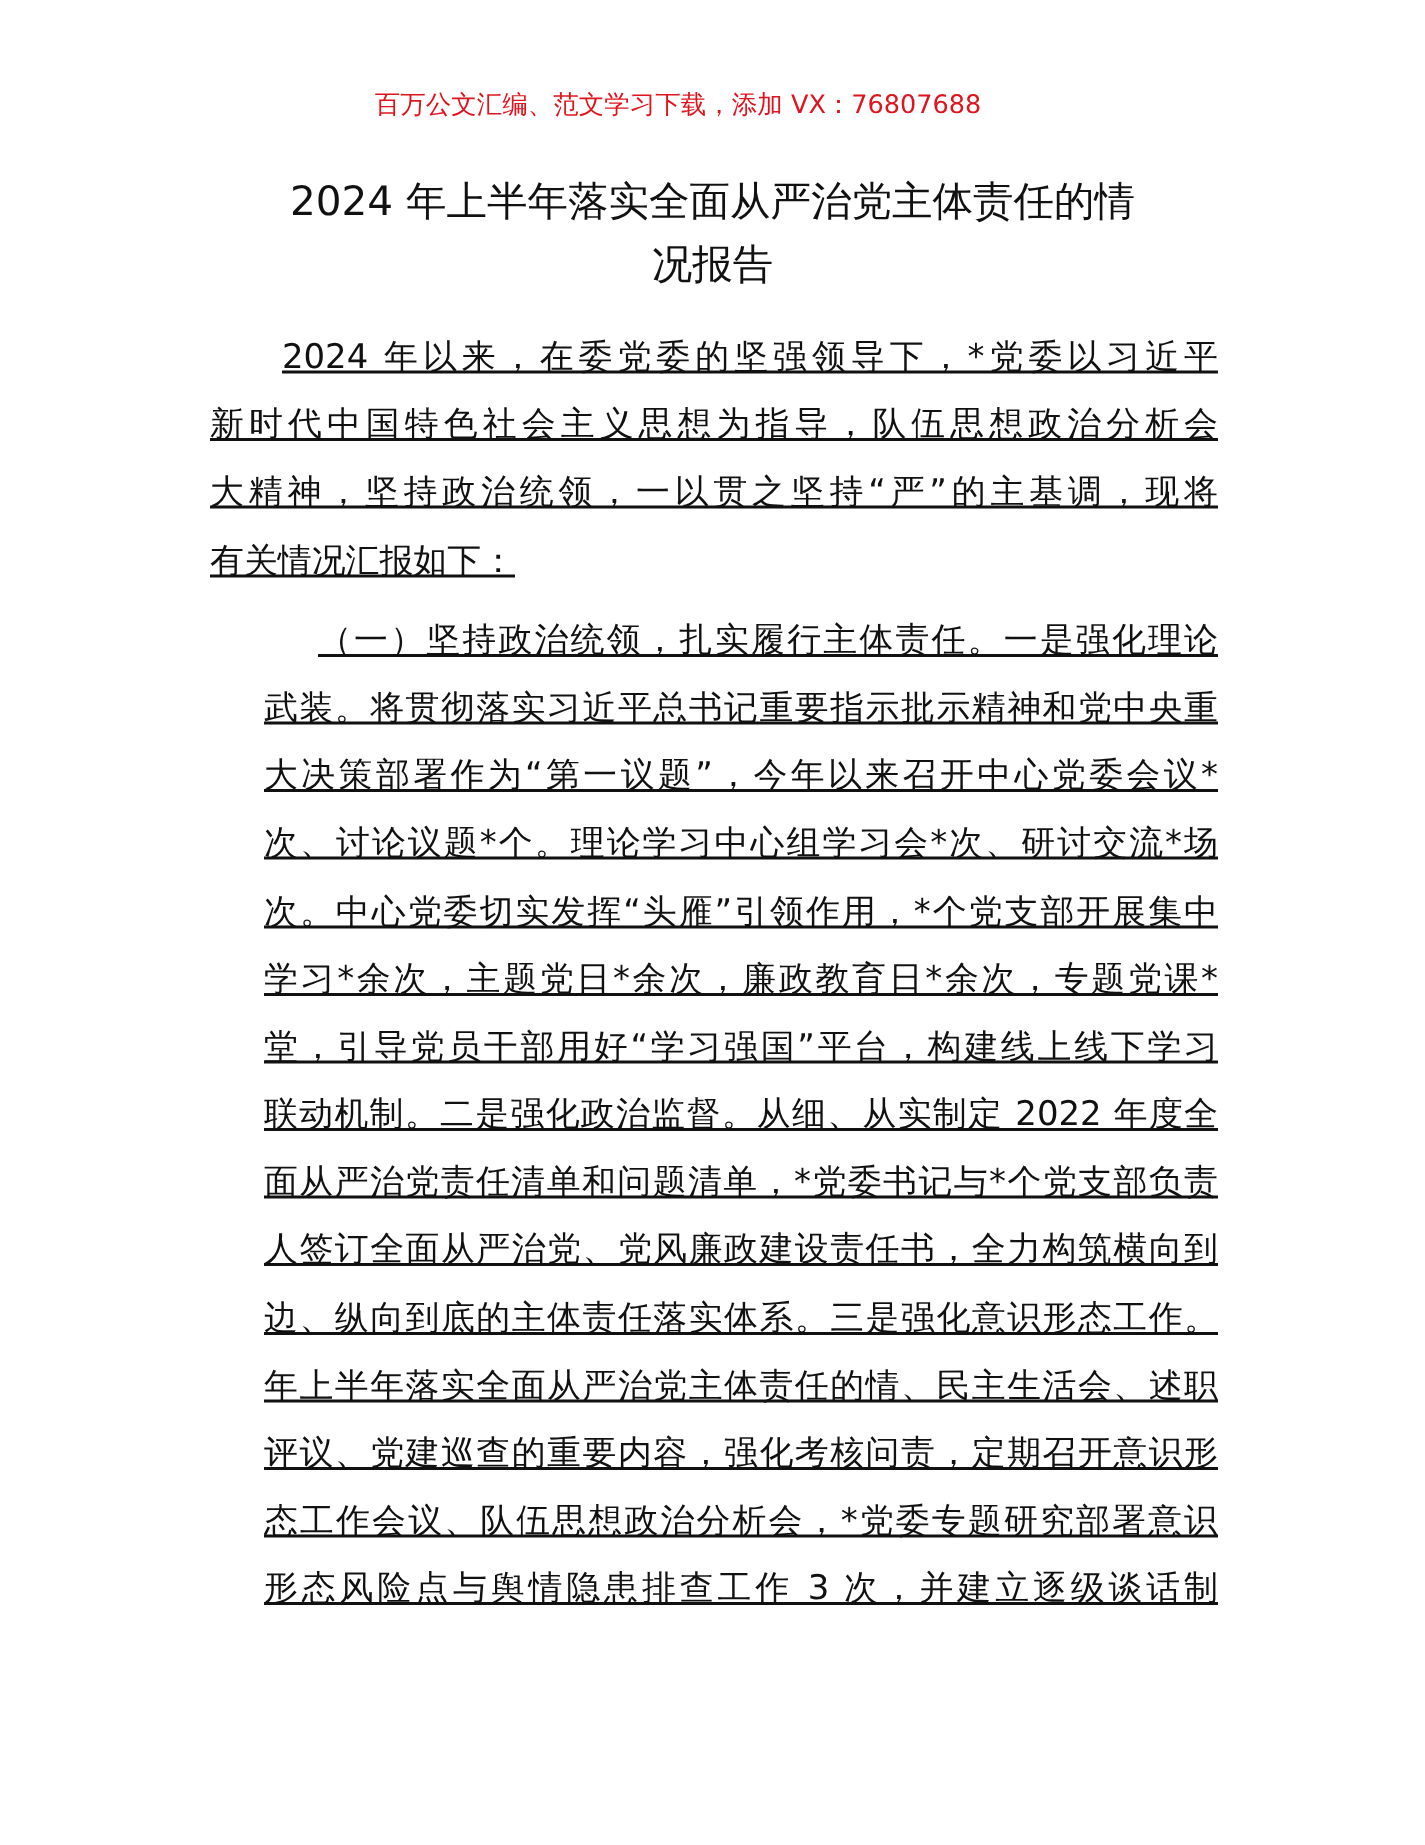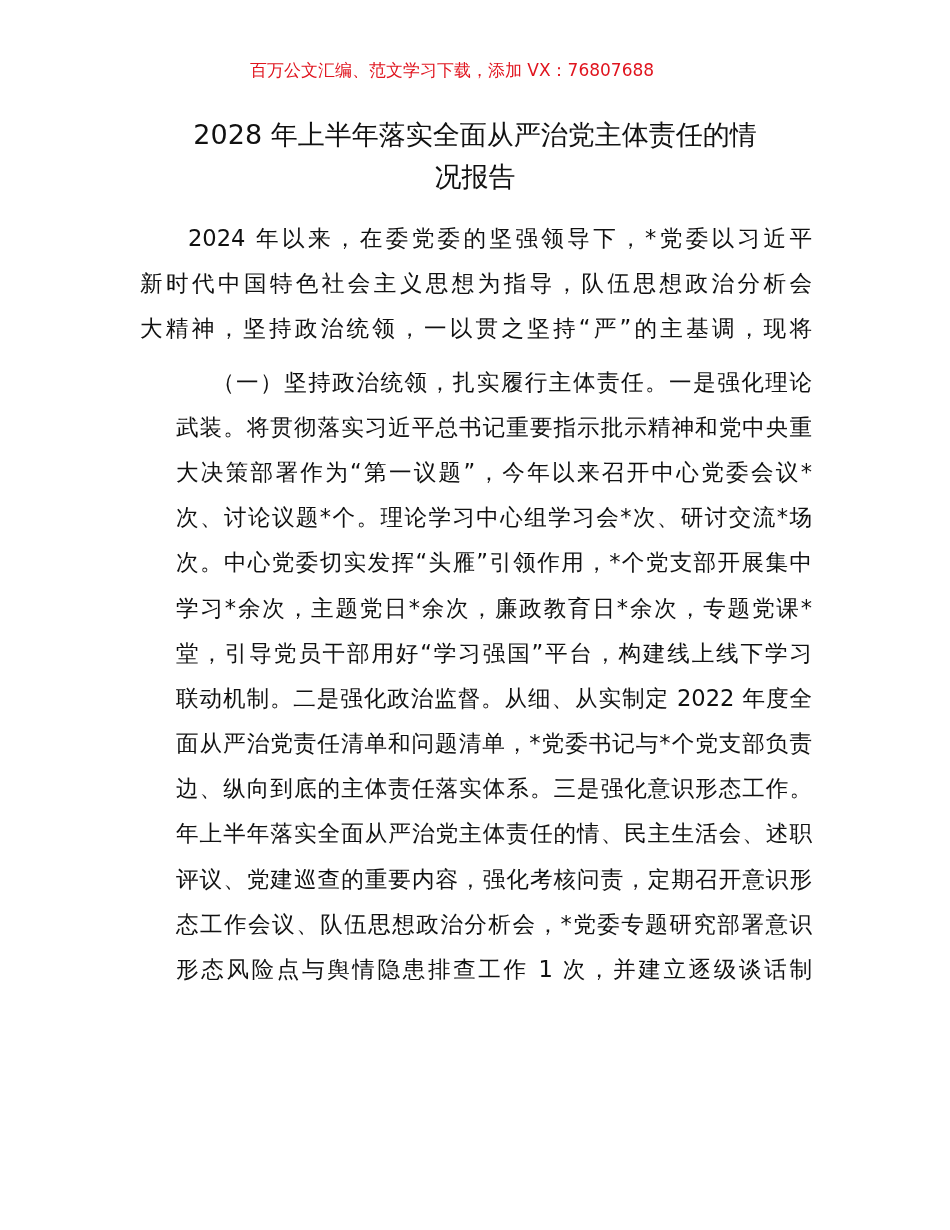--- a/index.html
+++ b/index.html
@@ -39,20 +39,21 @@
     .body-text {
       position: absolute;
       top: 216px;
       left: 140px;
       width: 672px;
       font-size: 22.6px;
       line-height: 45.2px;
       text-align: justify;
       text-justify: inter-character;
       color: #111111;
+      text-decoration: underline;
     }
     .line {
       display: block;
       white-space: nowrap;
       height: 45.2px;
       text-align-last: justify;
     }
     .line.last {
       text-align-last: left;
     }
@@ -71,44 +72,46 @@
     }
   </style>
 </head>
 <body>
 
 <div>
 
   <div class="watermark">百万公文汇编、范文学习下载，添加 VX：76807688</div>
 
   <div class="title">
-    <div>2028 年上半年落实全面从严治党主体责任的情</div>
+    <div>2024 年上半年落实全面从严治党主体责任的情</div>
     <div>况报告</div>
   </div>
 
   <div class="body-text">
 
     <div>
       <span class="line indent">2024 年以来，在委党委的坚强领导下，*党委以习近平</span>
       <span class="line">新时代中国特色社会主义思想为指导，队伍思想政治分析会</span>
       <span class="line">大精神，坚持政治统领，一以贯之坚持“严”的主基调，现将</span>
+      <span class="line last">有关情况汇报如下：</span>
     </div>
 
 
     <div class="sub-para">
       <span class="line indent" style="padding-left:36px">（一）坚持政治统领，扎实履行主体责任。一是强化理论</span>
       <span class="line">武装。将贯彻落实习近平总书记重要指示批示精神和党中央重</span>
       <span class="line">大决策部署作为“第一议题”，今年以来召开中心党委会议*</span>
       <span class="line">次、讨论议题*个。理论学习中心组学习会*次、研讨交流*场</span>
       <span class="line">次。中心党委切实发挥“头雁”引领作用，*个党支部开展集中</span>
       <span class="line">学习*余次，主题党日*余次，廉政教育日*余次，专题党课*</span>
       <span class="line">堂，引导党员干部用好“学习强国”平台，构建线上线下学习</span>
       <span class="line">联动机制。二是强化政治监督。从细、从实制定 2022 年度全</span>
       <span class="line">面从严治党责任清单和问题清单，*党委书记与*个党支部负责</span>
+      <span class="line">人签订全面从严治党、党风廉政建设责任书，全力构筑横向到</span>
       <span class="line">边、纵向到底的主体责任落实体系。三是强化意识形态工作。</span>
       <span class="line">年上半年落实全面从严治党主体责任的情、民主生活会、述职</span>
       <span class="line">评议、党建巡查的重要内容，强化考核问责，定期召开意识形</span>
       <span class="line">态工作会议、队伍思想政治分析会，*党委专题研究部署意识</span>
-      <span class="line">形态风险点与舆情隐患排查工作 1 次，并建立逐级谈话制</span>
+      <span class="line">形态风险点与舆情隐患排查工作 3 次，并建立逐级谈话制</span>
     </div>
 
   </div>
 </div>
 
 </body></html>

